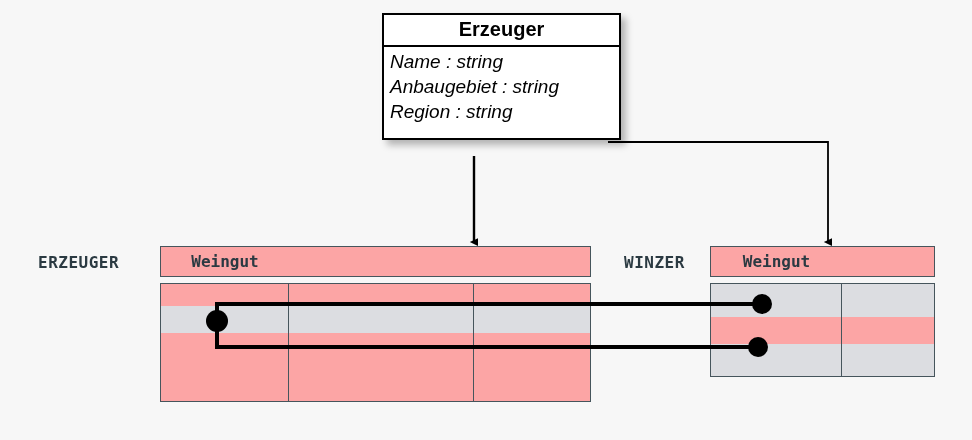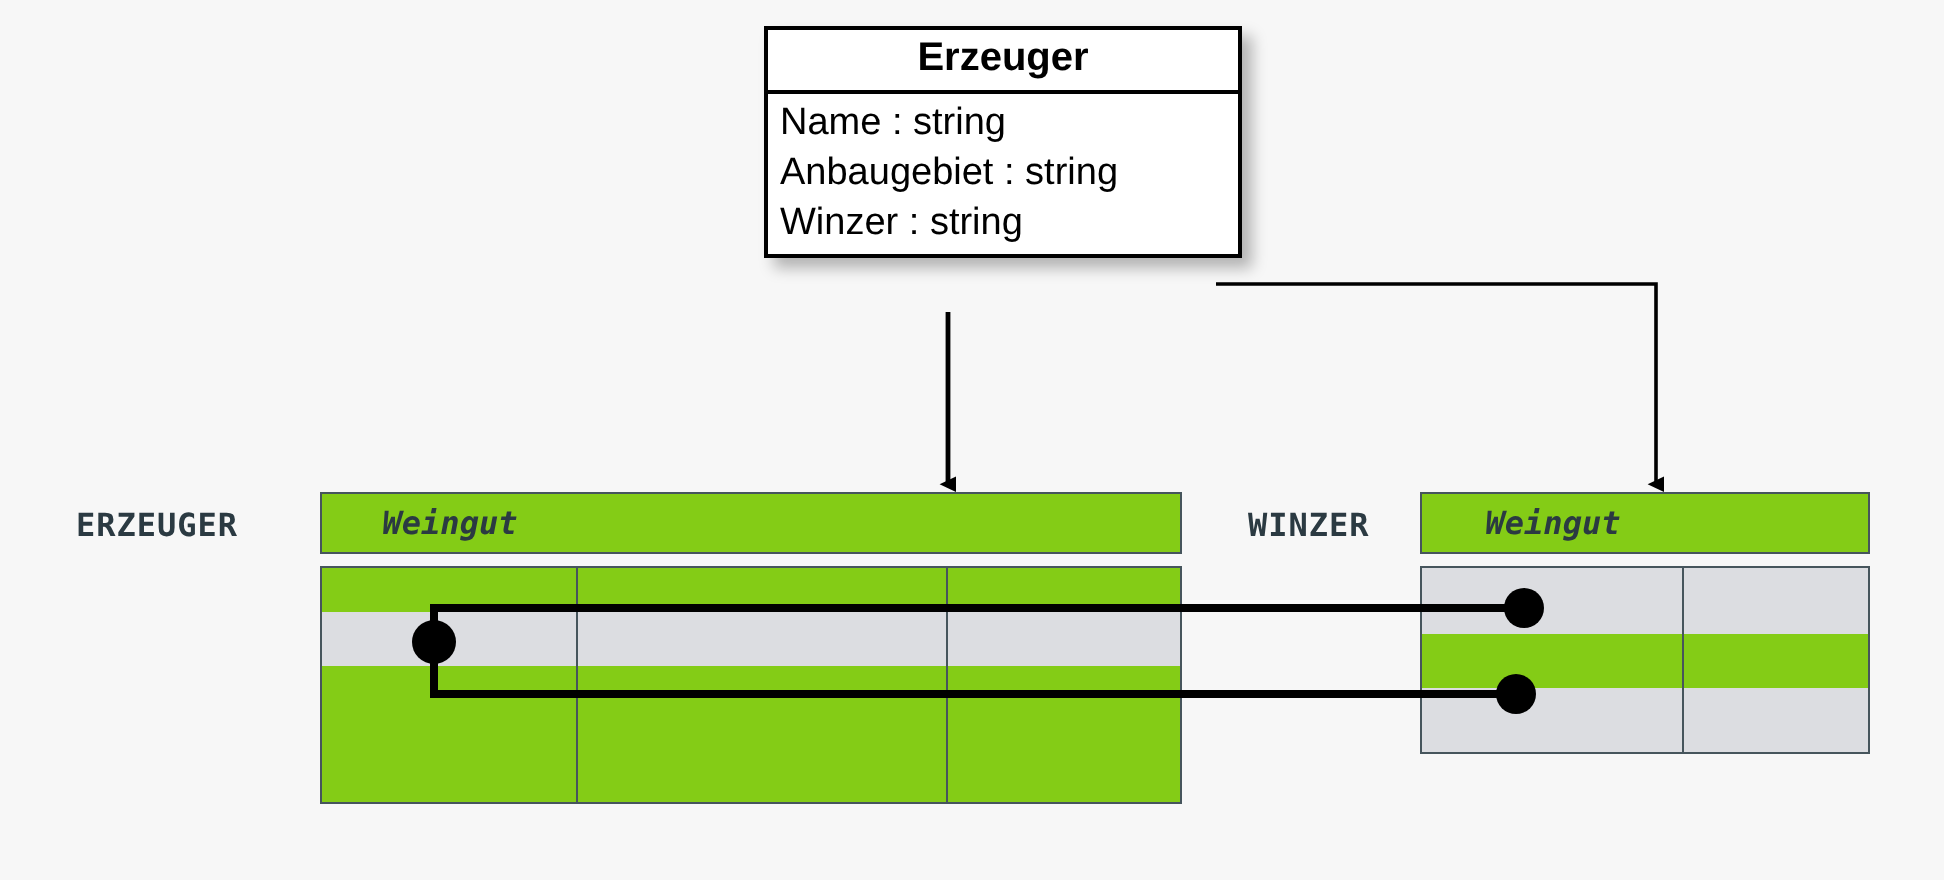--- a/index.html
+++ b/index.html
@@ -34,21 +34,22 @@
     text-align: center;
     font-family: "Liberation Sans", sans-serif;
     font-weight: bold;
     font-size: 20px;
     line-height: 27px;
     color: #000;
     border-bottom: 2px solid #000;
     padding: 1px 0 2px 0;
   }
   .uml-attrs {
-    padding: 2px 0 3px 6px;
+    padding: 2px 0 14px 6px;
+    font-style: italic;
   }
   .uml-attr {
     font-family: "Liberation Sans", sans-serif;
     font-size: 19px;
     line-height: 25px;
     color: #000;
     white-space: nowrap;
   }
 
   
@@ -61,23 +62,22 @@
     color: #2b3a42;
     white-space: nowrap;
   }
   #label-erzeuger { left: 38px; top: 253px; }
   #label-winzer   { left: 624px; top: 253px; }
 
   .hdr-box, .body-box {
     position: absolute;
     box-sizing: border-box;
     border: 1px solid #46555c;
-    background: #84cc16;
+    background: #fca5a5;
     display: flex;
-    font-style: italic;
   }
   .hdr-cell {
     box-sizing: border-box;
     font-family: "DejaVu Sans Mono", monospace;
     font-weight: bold;
     font-size: 16px;
     color: #2b3a42;
     display: flex;
     align-items: center;
     justify-content: center;
@@ -119,21 +119,21 @@
 </head>
 <body>
 
 <div id="stage">
 
   <div id="uml-box">
     <div id="uml-title">Erzeuger</div>
     <div class="uml-attrs">
       <div class="uml-attr">Name : string</div>
       <div class="uml-attr">Anbaugebiet : string</div>
-      <div class="uml-attr">Winzer : string</div>
+      <div class="uml-attr">Region : string</div>
     </div>
   </div>
 
   <div class="rel-label" id="label-erzeuger">ERZEUGER</div>
 
   <div class="hdr-box" id="erz-hdr">
     <div class="hdr-cell" style="width:128px">Weingut</div>
   </div>
 
   <div class="body-box" id="erz-body">

